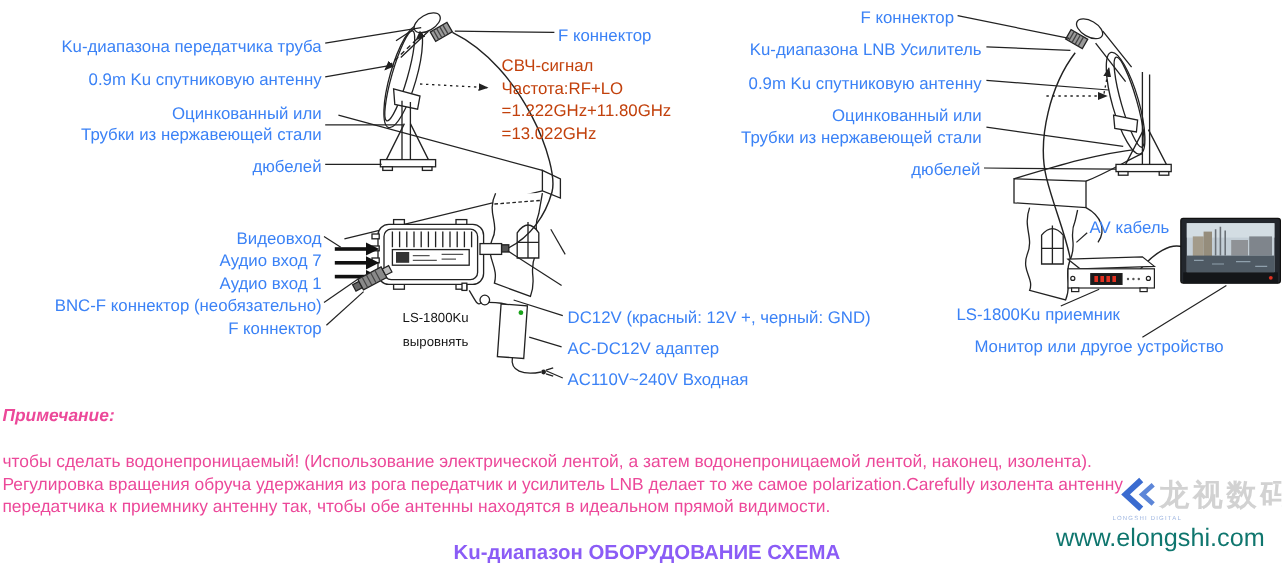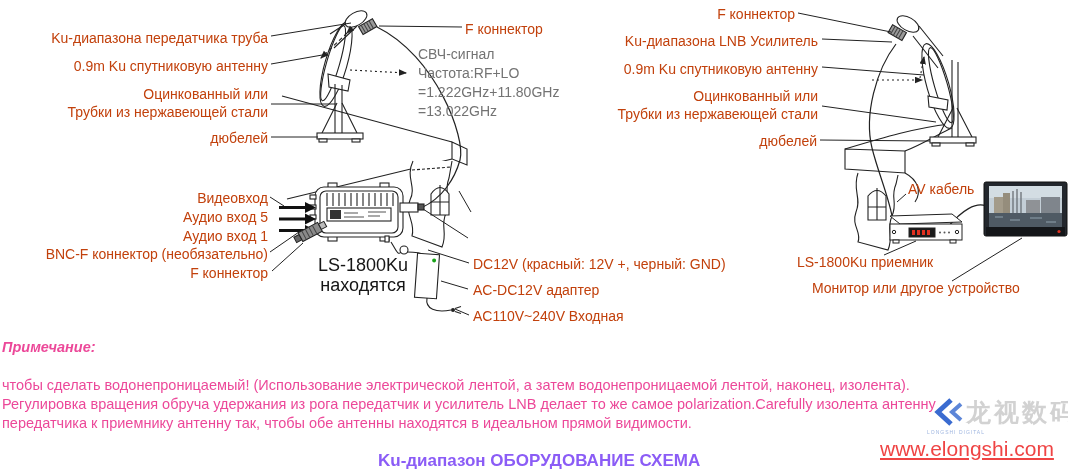--- a/index.html
+++ b/index.html
@@ -1,26 +1,26 @@
 <!DOCTYPE html>
 <html><head>
 <meta charset="utf-8">
 <style>
   html,body{margin:0;padding:0;background:#fff;}
   #stage{position:relative;width:1068px;height:476px;background:#fff;overflow:hidden;
          font-family:"Liberation Sans",sans-serif;color:#111;}
-  .lbl{position:absolute;font-size:14px;line-height:1.15;white-space:nowrap;color:#c2410c;}
-  .sig{position:absolute;font-size:14px;line-height:19px;white-space:nowrap;color:#737373;}
-  .tx-model{position:absolute;font-size:18px;line-height:20px;width:100px;text-align:center;white-space:nowrap;color:#151515;}
+  .lbl{position:absolute;font-size:14px;line-height:1.15;white-space:nowrap;color:#3b82f6;}
+  .sig{position:absolute;font-size:14px;line-height:19px;white-space:nowrap;color:#c2410c;}
+  .tx-model{position:absolute;font-size:11px;line-height:20px;width:100px;text-align:center;white-space:nowrap;color:#151515;}
   .note{position:absolute;font-size:14.5px;white-space:nowrap;color:#ec4899;}
   .note-head{font-weight:bold;font-style:italic;}
   .title{position:absolute;font-size:17px;font-weight:bold;white-space:nowrap;color:#8b5cf6;}
   .wm-cn{position:absolute;font-size:25px;font-weight:bold;letter-spacing:3px;color:#d2d2d2;white-space:nowrap;}
   .wm-sub{position:absolute;font-size:5px;color:#9fb6e0;letter-spacing:1px;white-space:nowrap;}
-  .wm-url{position:absolute;font-size:21px;color:#ef4444;white-space:nowrap;text-decoration:underline;}
+  .wm-url{position:absolute;font-size:21px;color:#0f766e;white-space:nowrap;}
   svg{position:absolute;left:0;top:0;}
   .wm-layer{z-index:0;} .txt-layer{z-index:2;}
 </style>
 </head>
 <body>
 
 <div id="stage">
 
   <svg class="wm-layer" width="1068" height="476" viewBox="0 0 1068 476">
     <defs>
@@ -226,27 +226,27 @@
   <div class="sig txt-layer" style="left:418px;top:102px;">=13.022GHz</div>
 
   <div class="lbl txt-layer" style="right:273px;top:6px;">F коннектор</div>
   <div class="lbl txt-layer" style="right:250px;top:33px;">Ku-диапазона LNB Усилитель</div>
   <div class="lbl txt-layer" style="right:250px;top:61px;">0.9m Ku спутниковую антенну</div>
   <div class="lbl txt-layer" style="right:250px;top:88px;">Оцинкованный или</div>
   <div class="lbl txt-layer" style="right:250px;top:106px;">Трубки из нержавеющей стали</div>
   <div class="lbl txt-layer" style="right:251px;top:133px;">дюбелей</div>
 
   <div class="lbl txt-layer" style="right:800px;top:190px;">Видеовход</div>
-  <div class="lbl txt-layer" style="right:800px;top:209px;">Аудио вход 5</div>
+  <div class="lbl txt-layer" style="right:800px;top:209px;">Аудио вход 7</div>
   <div class="lbl txt-layer" style="right:800px;top:228px;">Аудио вход 1</div>
   <div class="lbl txt-layer" style="right:800px;top:246px;">BNC-F коннектор (необязательно)</div>
   <div class="lbl txt-layer" style="right:800px;top:265px;">F коннектор</div>
 
   <div class="tx-model txt-layer" style="left:313px;top:255px;">LS-1800Ku</div>
-  <div class="tx-model txt-layer" style="left:313px;top:275px;">находятся</div>
+  <div class="tx-model txt-layer" style="left:313px;top:275px;">выровнять</div>
 
   <div class="lbl txt-layer" style="left:473px;top:256px;">DC12V (красный: 12V +, черный: GND)</div>
   <div class="lbl txt-layer" style="left:473px;top:282px;">AC-DC12V адаптер</div>
   <div class="lbl txt-layer" style="left:473px;top:308px;">AC110V~240V Входная</div>
 
   <div class="lbl txt-layer" style="left:908px;top:181px;">AV кабель</div>
   <div class="lbl txt-layer" style="left:797px;top:254px;">LS-1800Ku  приемник</div>
   <div class="lbl txt-layer" style="left:812px;top:280px;">Монитор или другое устройство</div>
 
   <div class="note note-head txt-layer" style="left:2px;top:339px;">Примечание:</div>

